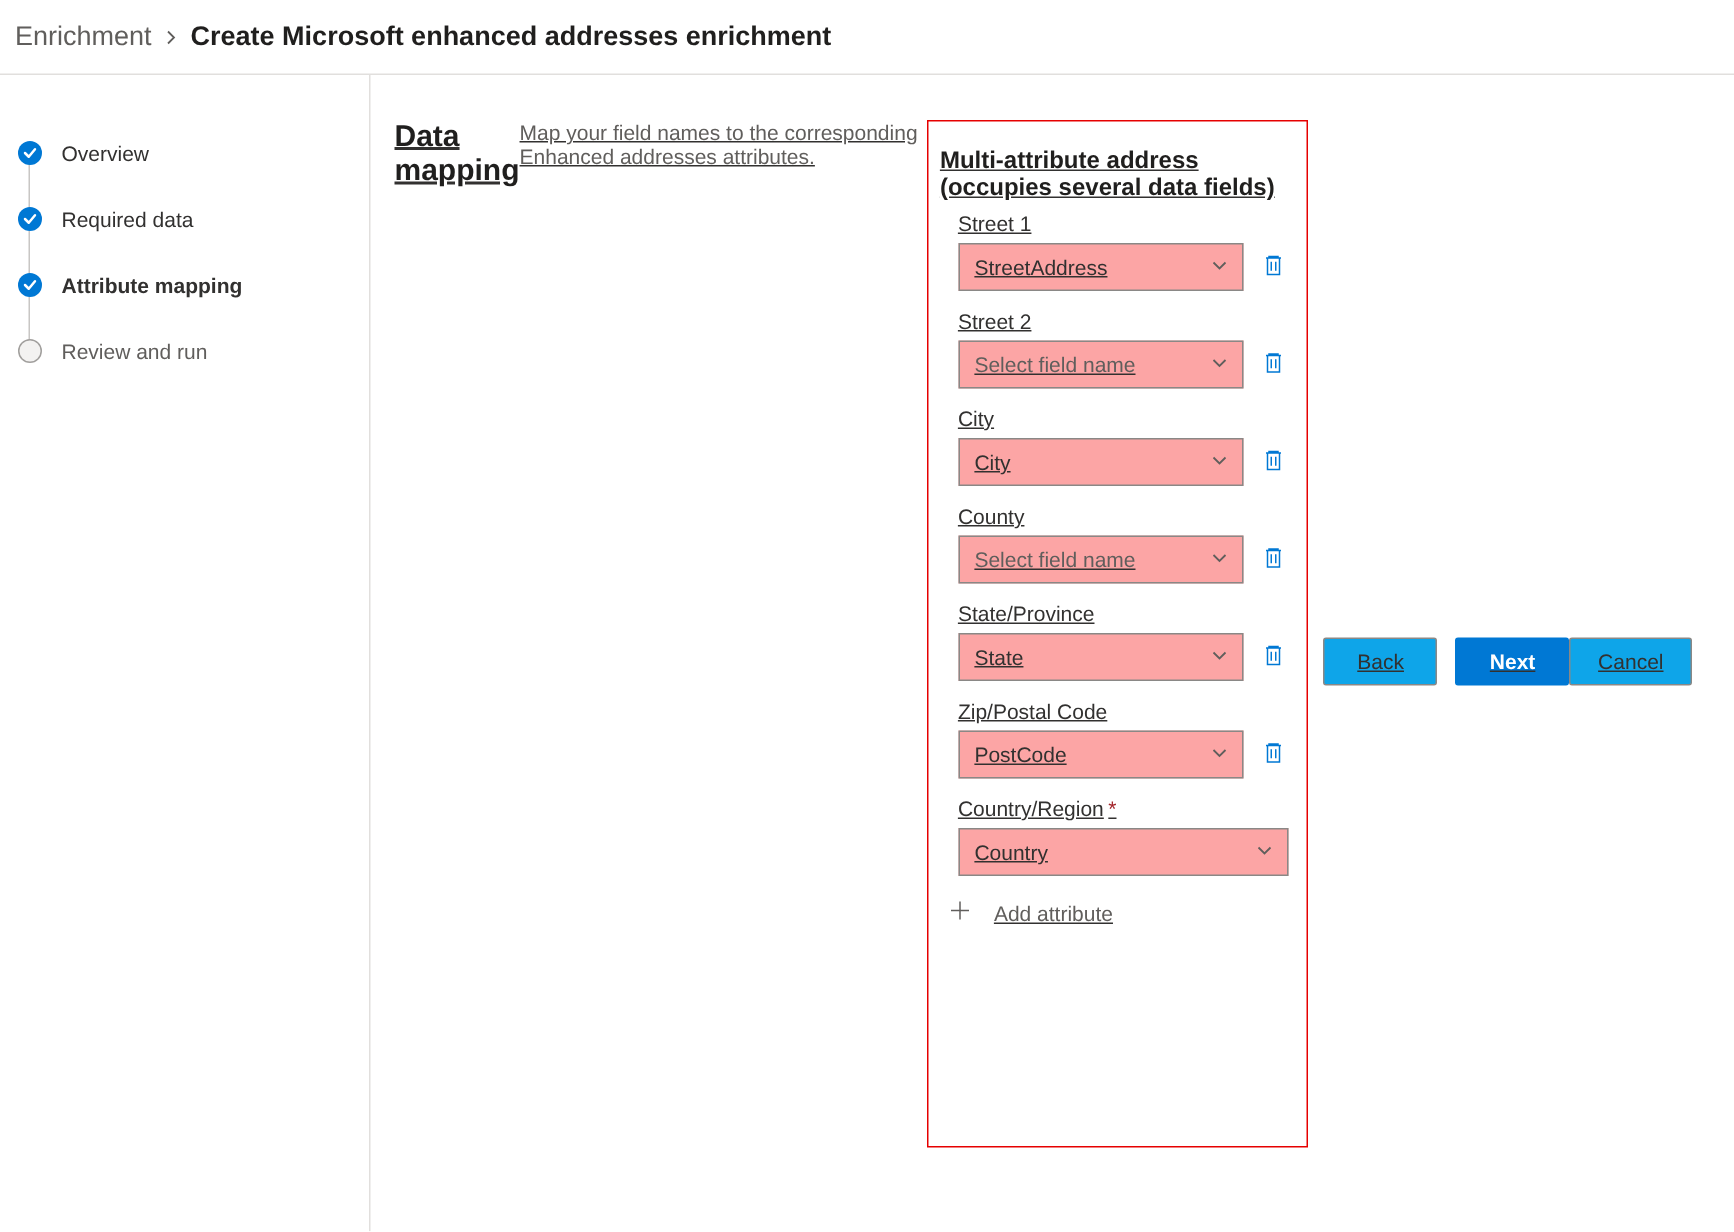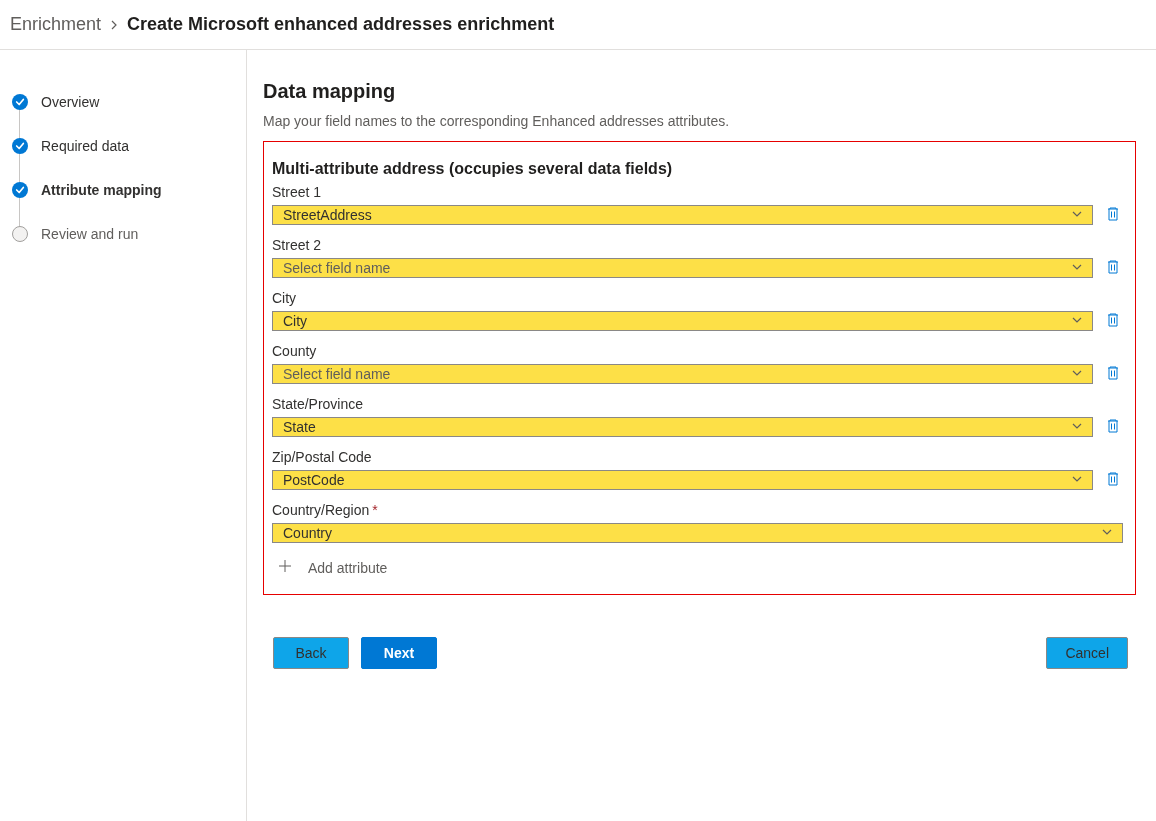--- a/index.html
+++ b/index.html
@@ -100,22 +100,23 @@
     .step-label.active {
       font-weight: 600;
     }
     .step-label.pending {
       color: #605e5c;
     }
     .main {
       flex: 1;
       padding: 30px 20px 20px 16px;
       display: flex;
-      flex-direction: column;
+      flex-direction: row;
       overflow-y: auto;
+      text-decoration: underline;
     }
     .section-title {
       font-size: 20px;
       font-weight: 600;
       color: #201f1e;
       margin-bottom: 10px;
     }
     .section-subtitle {
       font-size: 14px;
       color: #605e5c;
@@ -132,20 +133,21 @@
       color: #201f1e;
       margin-bottom: 6px;
     }
     .box-desc {
       font-size: 14px;
       color: #605e5c;
       margin-bottom: 12px;
     }
     .field-group {
       margin-bottom: 12px;
+      margin-left: 12px;
     }
     .field-label {
       font-size: 14px;
       color: #323130;
       font-weight: 400;
       margin-bottom: 5px;
       display: block;
     }
     .required-asterisk {
       color: #a4262c;
@@ -155,23 +157,23 @@
       display: flex;
       align-items: center;
       gap: 10px;
     }
     .select-wrap {
       flex: 1;
       position: relative;
     }
     .select-box {
       width: 100%;
-      height: 20px;
+      height: 32px;
       border: 1px solid #8a8886;
-      background: #fde047;
+      background: #fca5a5;
       padding: 0 30px 0 10px;
       font-size: 14px;
       color: #323130;
       cursor: pointer;
       text-align: center;
       display: flex;
       align-items: center;
       font-family: inherit;
     }
     .select-box.placeholder {

